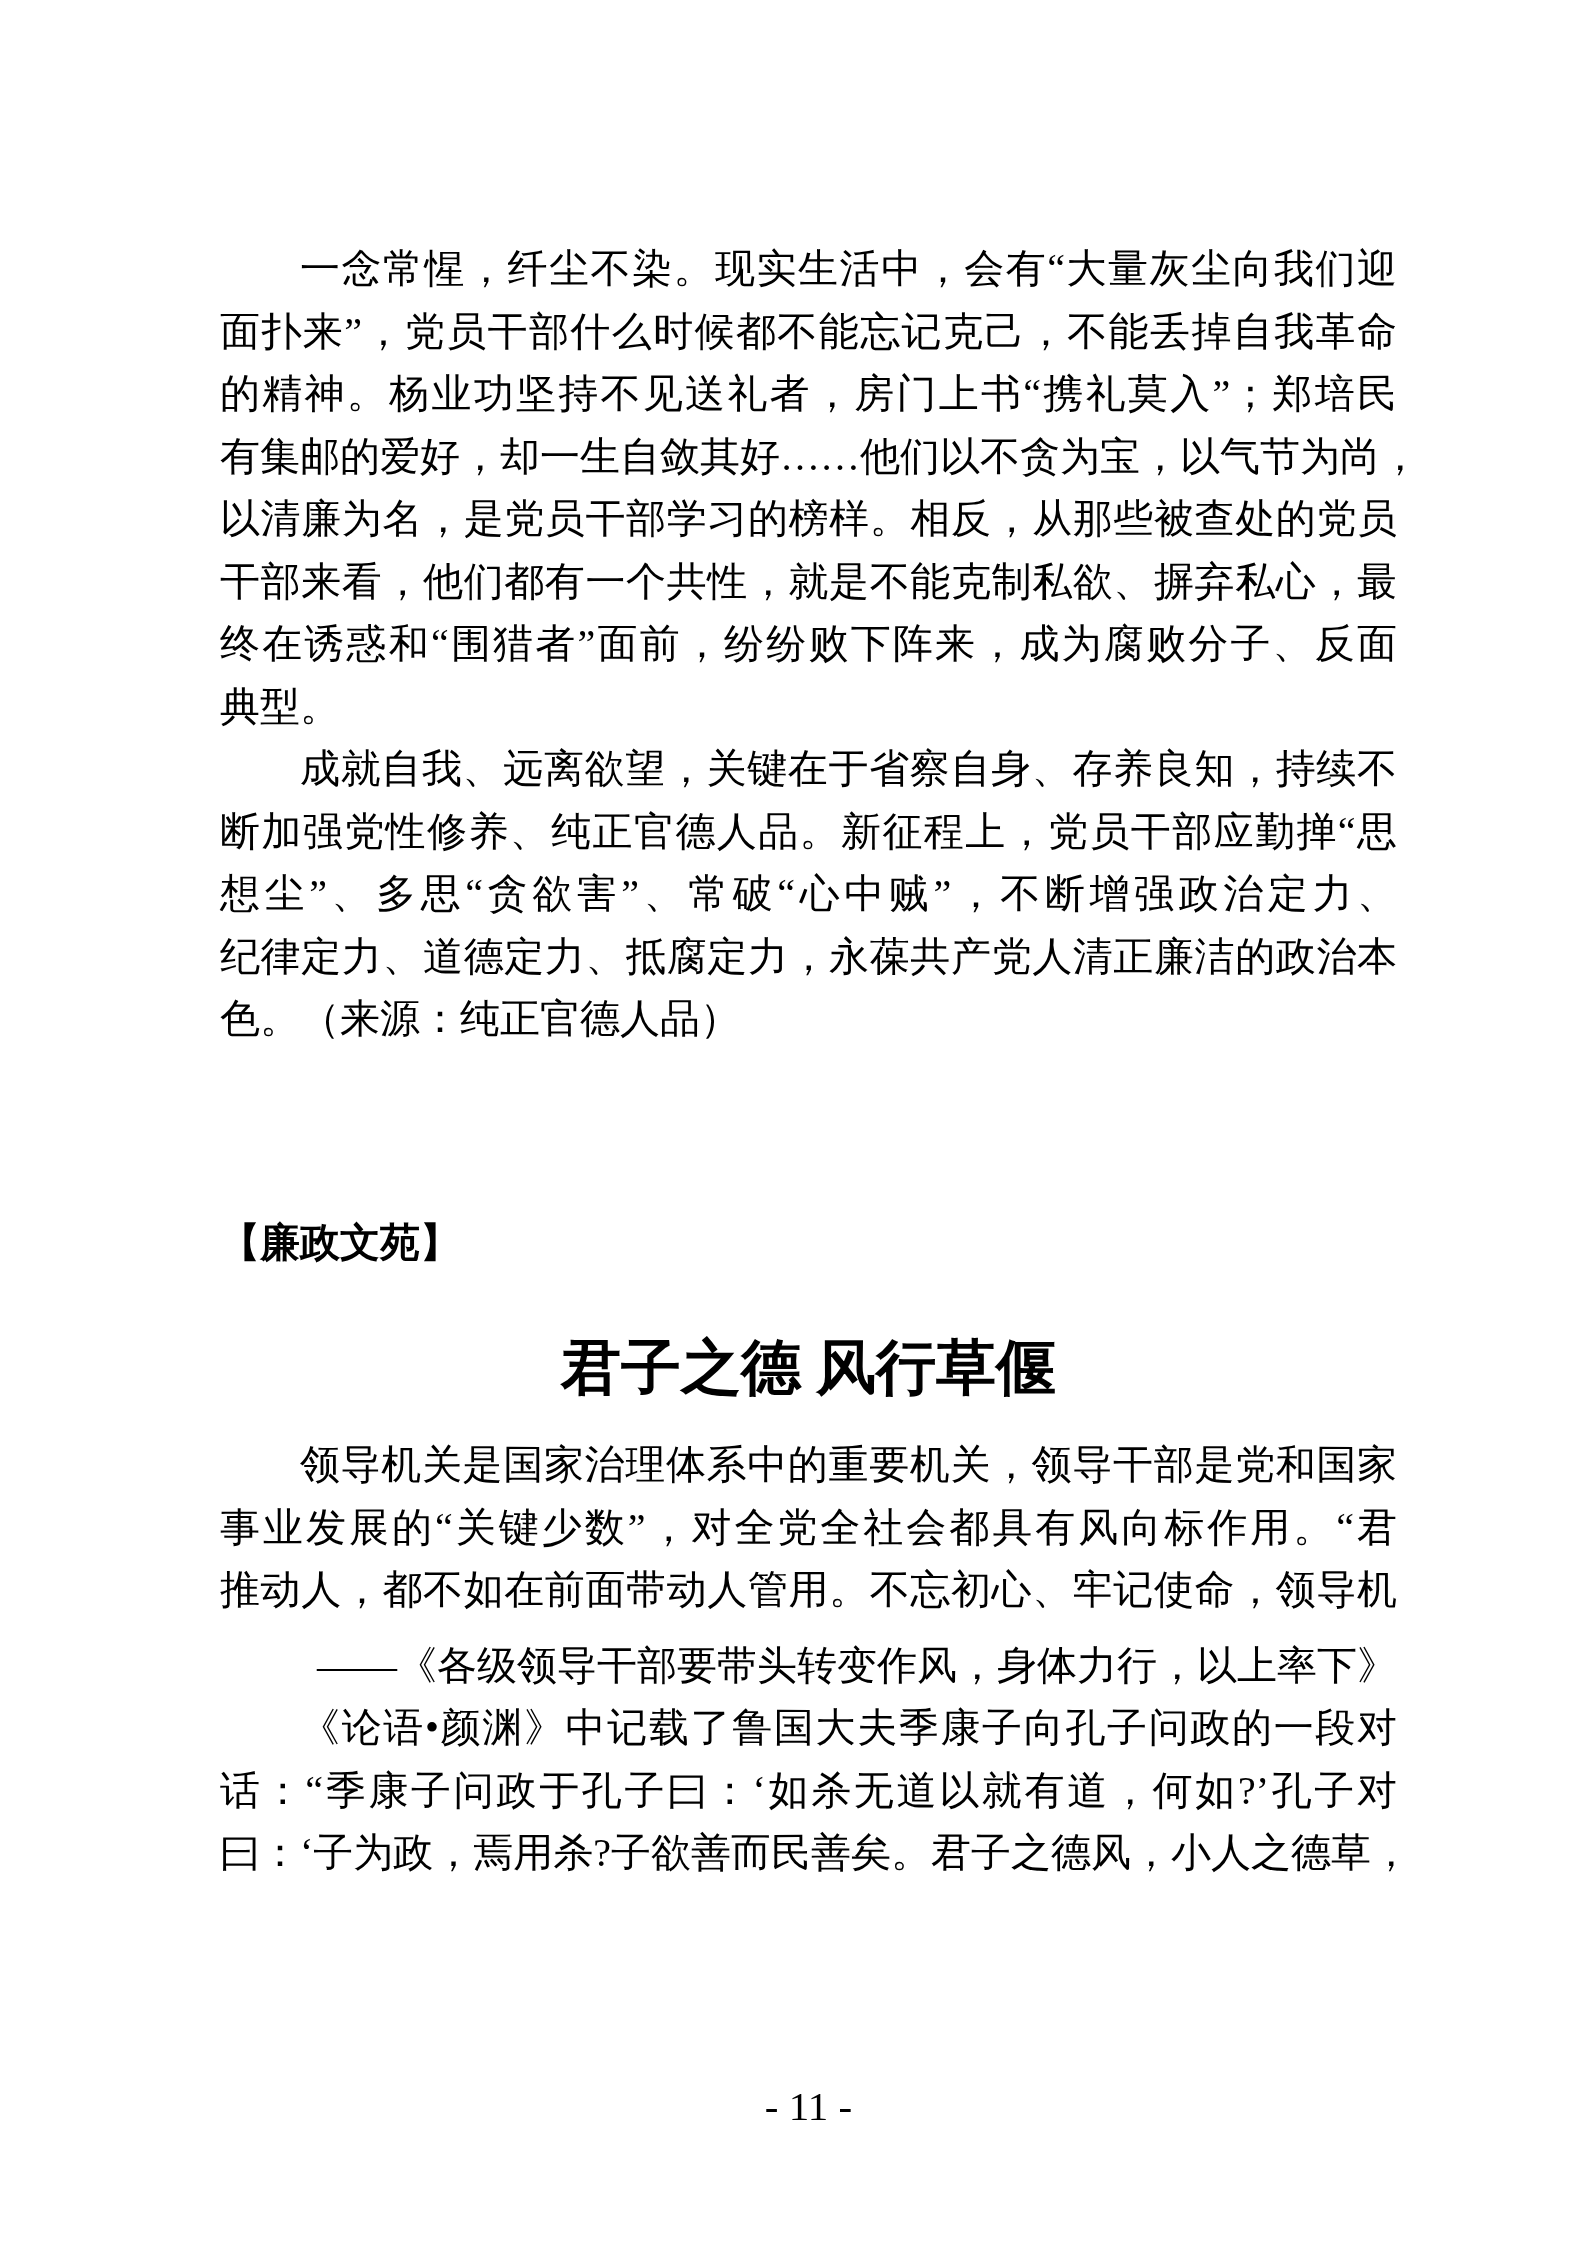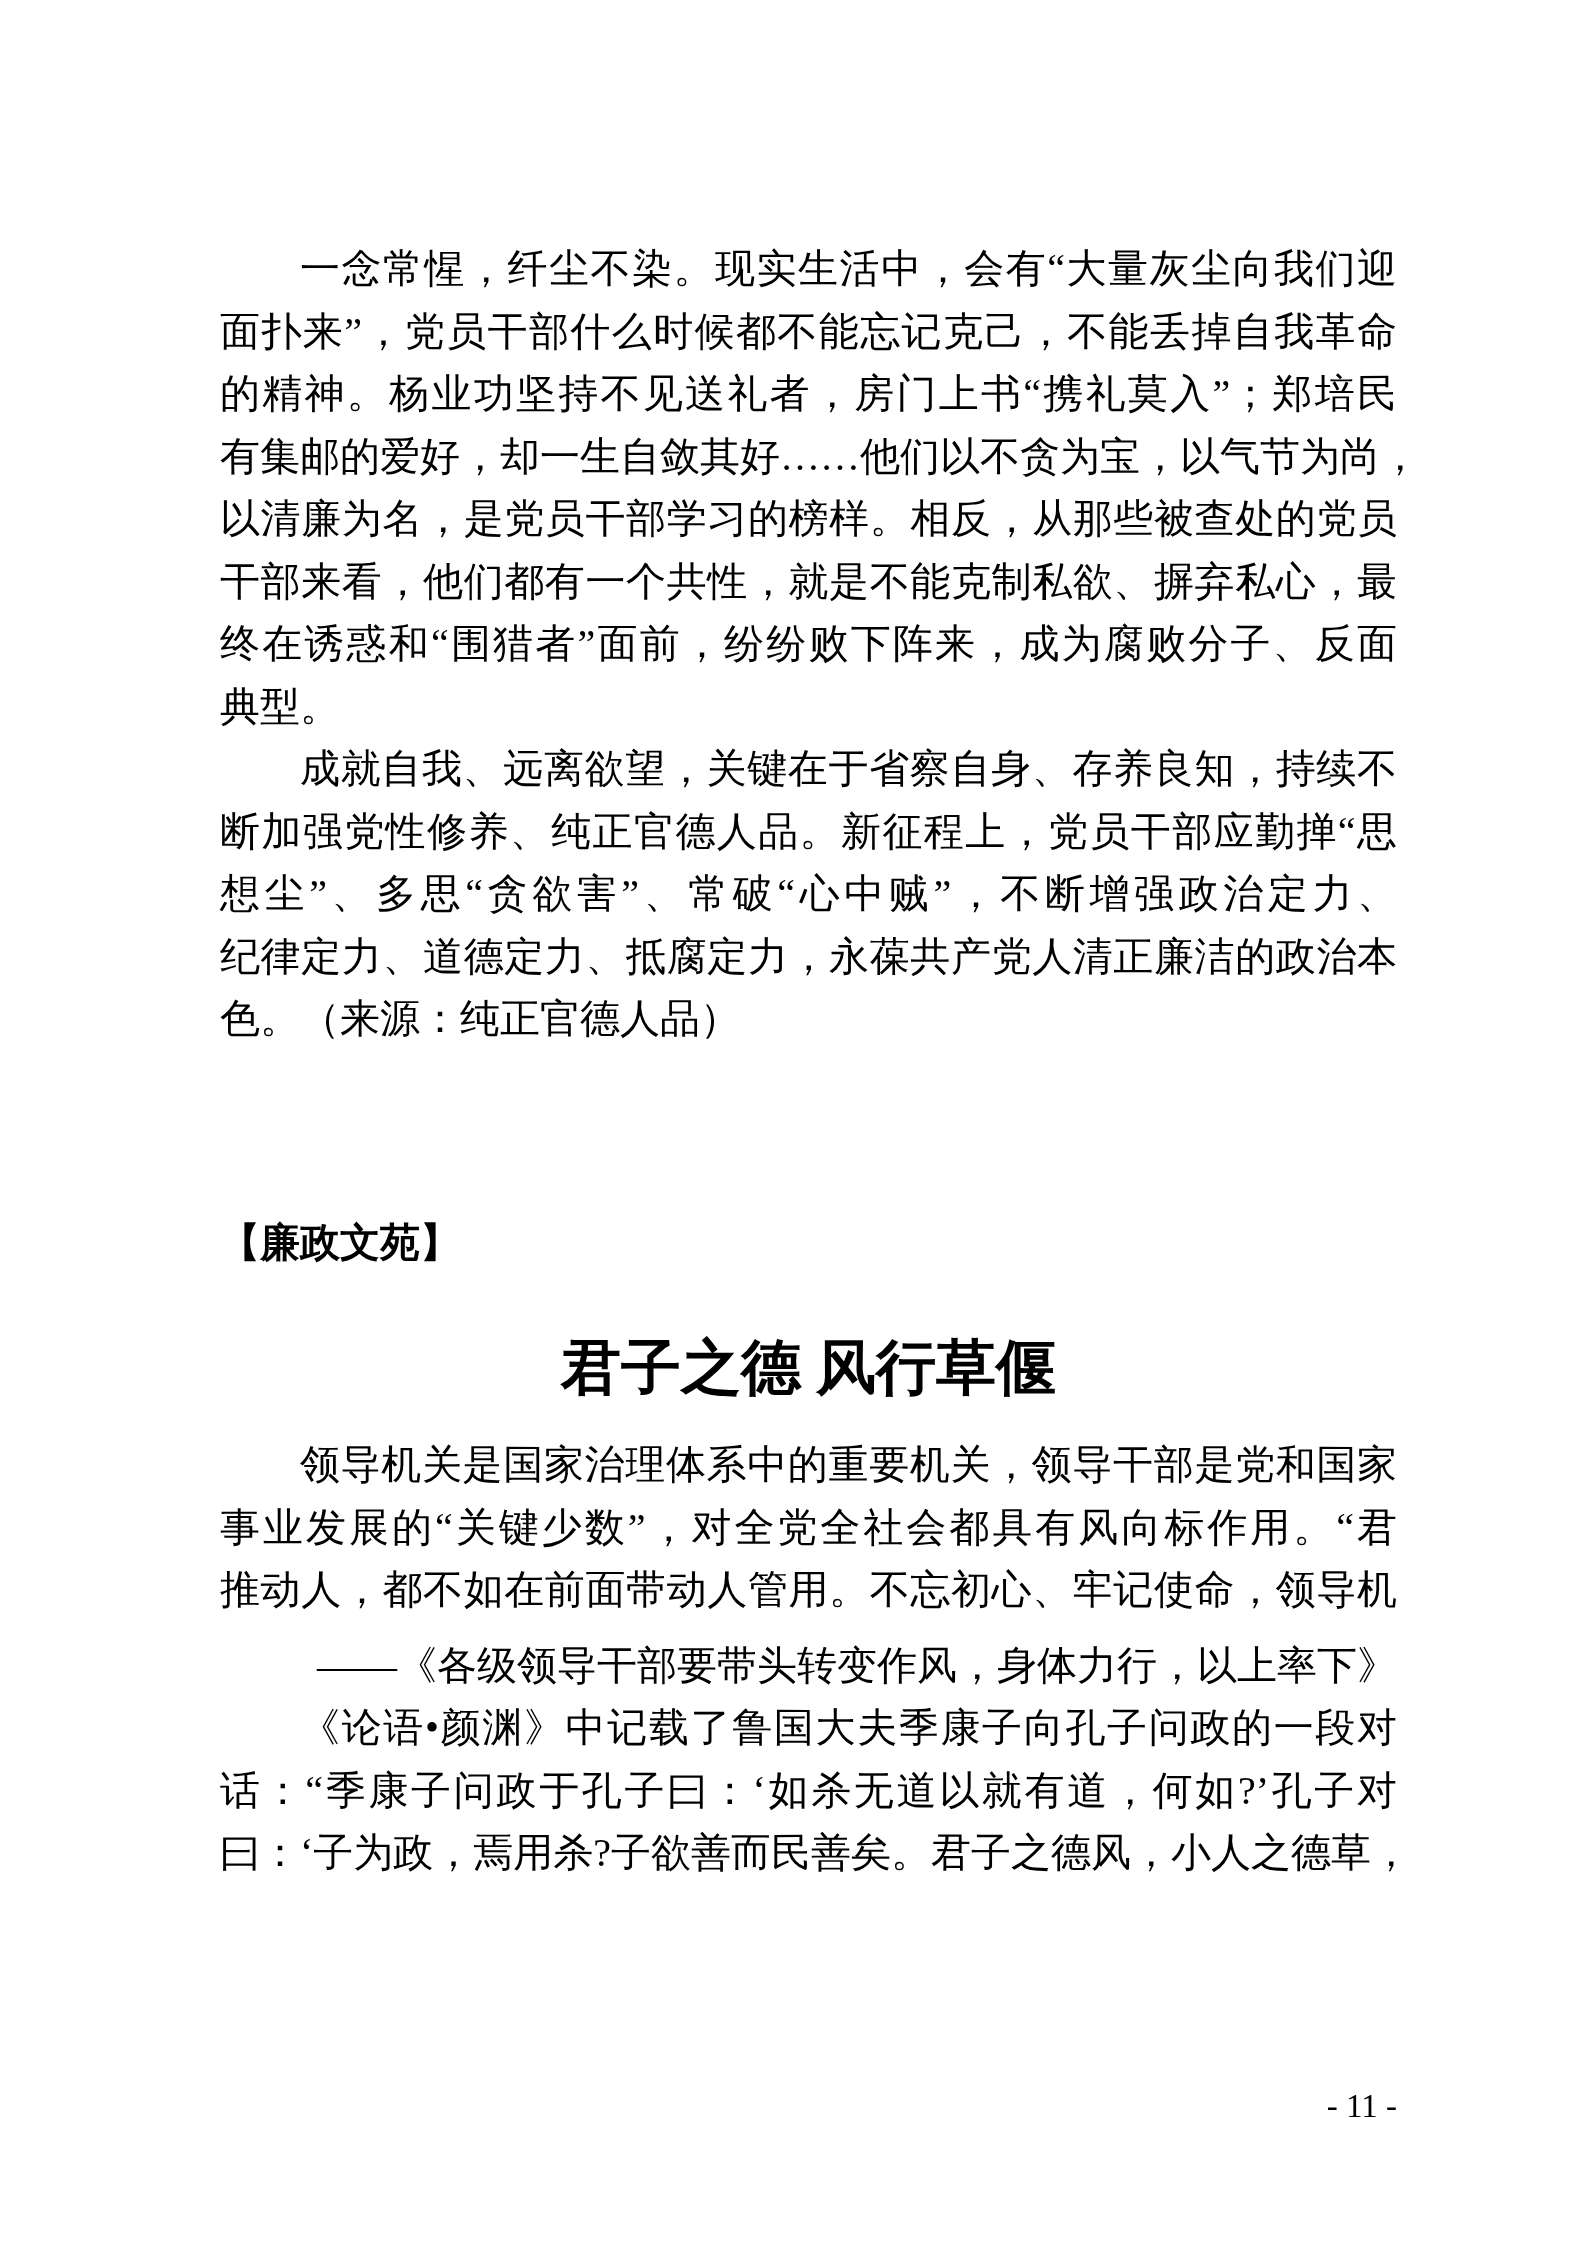--- a/index.html
+++ b/index.html
@@ -61,23 +61,23 @@
     font-weight: bold;
     text-align: center;
   }
   .block-a { top: 202px; margin-top: 36px; }
   .block-b { top: 1434px; }
   .page-footer {
     position: absolute;
     left: 220px;
     width: 1177px;
     top: 2086px;
-    font-size: 33px;
+    font-size: 41px;
     line-height: 40px;
-    text-align: right;
+    text-align: center;
   }
 </style>
 </head>
 <body>
 
 <div class="page">
 
   <div class="content bodytext block-a">
     <div class="line first">一念常惺，纤尘不染。现实生活中，会有“大量灰尘向我们迎</div>
     <div class="line">面扑来”，党员干部什么时候都不能忘记克己，不能丢掉自我革命</div>

